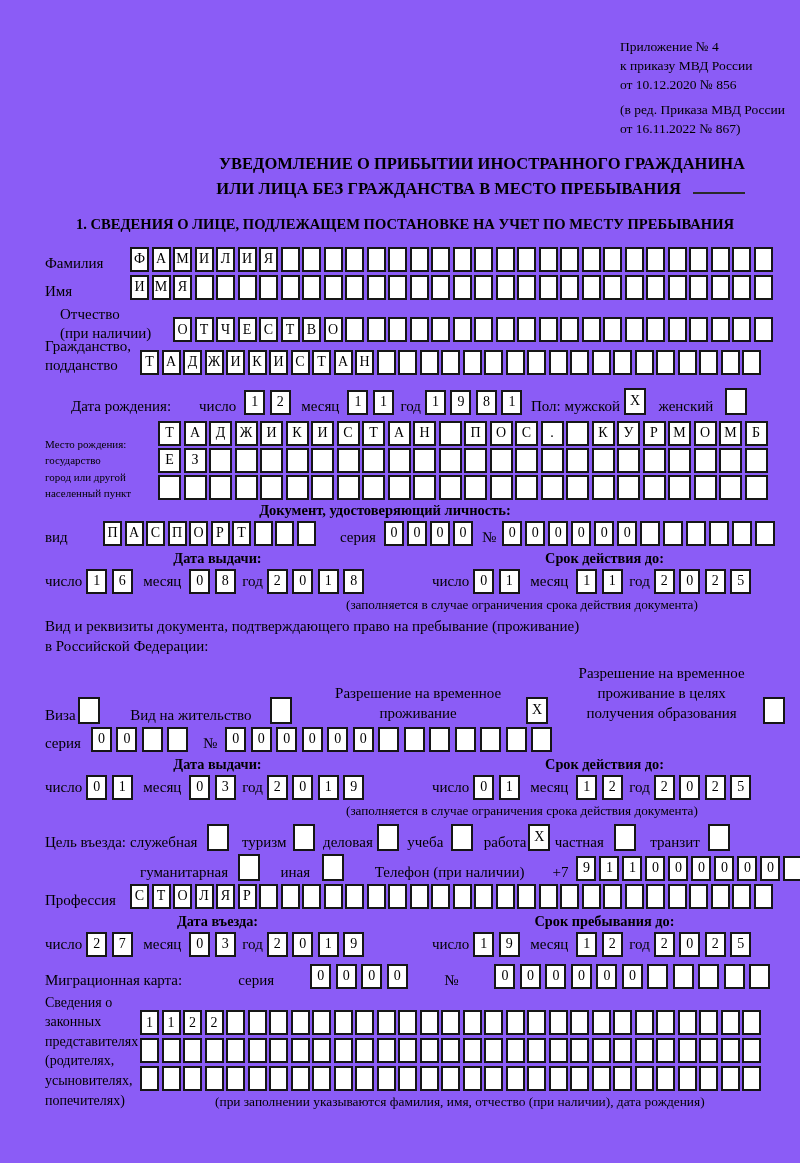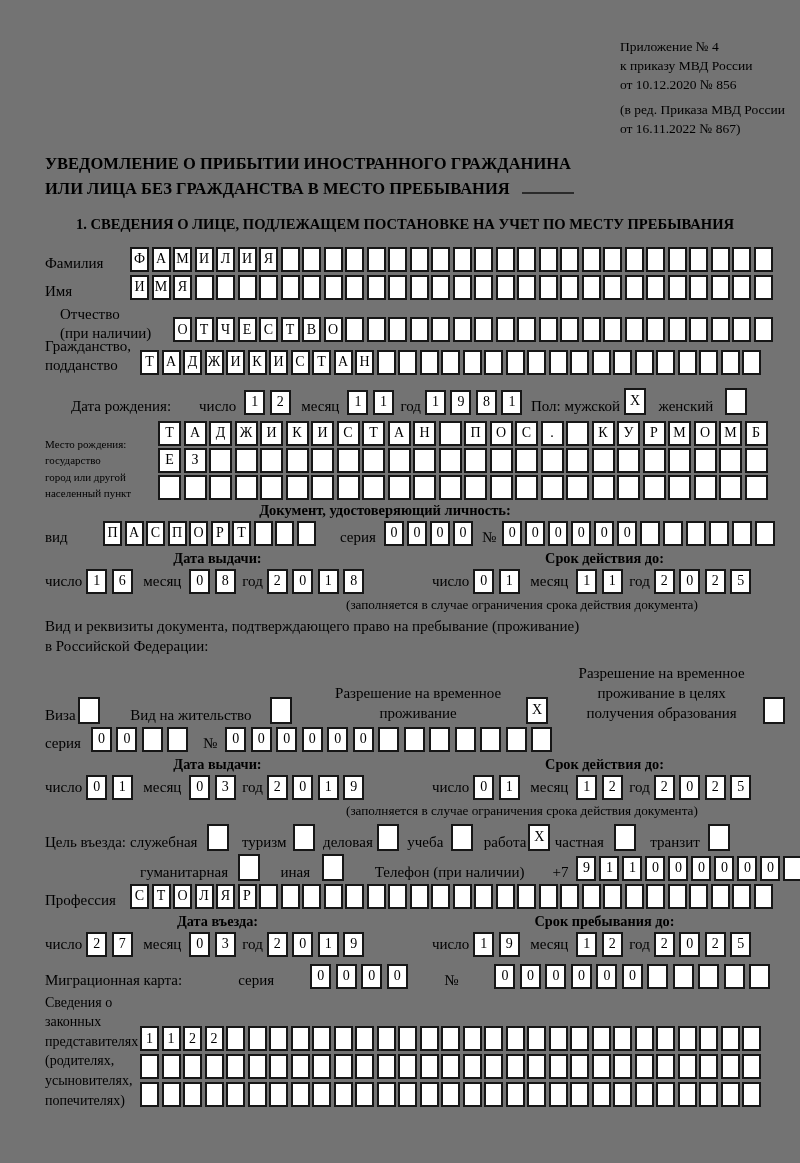--- a/index.html
+++ b/index.html
@@ -1,25 +1,25 @@
 <!DOCTYPE html>
 <html><head>
 <meta charset="utf-8">
 <style>
   html,body{margin:0;padding:0;background:#888;}
   .page{
-    width:800px;height:1163px;box-sizing:border-box;background:#737373;color:#000;
+    width:800px;height:1163px;box-sizing:border-box;background:#8b5cf6;color:#000;
     font-family:"Liberation Serif","DejaVu Serif",serif;font-size:15px;
     padding:38px 28px 16px 45px;overflow:hidden;margin:0 auto;position:relative;
   }
   
   .appendix{margin-left:575px;width:200px;font-size:13.5px;line-height:1.4;}
   .appendix .gap{margin-top:6px;}
   .forma{margin-top:10px;width:727px;text-align:right;font-weight:bold;font-size:15px;letter-spacing:.5px;}
-  .title{margin-top:14px;text-align:left;font-weight:bold;font-size:16.5px;line-height:1.5;width:700px;margin-left:0;}
+  .title{margin-top:14px;text-align:right;font-weight:bold;font-size:16.5px;line-height:1.5;width:700px;margin-left:0;}
   .blank-underline{display:inline-block;width:52px;height:13px;border-bottom:2.5px solid #2a2a2a;margin-left:12px;}
   .sec-head{margin-top:14px;text-align:center;font-weight:bold;font-size:14.6px;width:720px;}
   
   .row{display:flex;align-items:flex-end;}
   .cells{display:flex;flex:0 0 auto;}
   .cell{flex:0 0 auto;width:19px;height:25px;box-sizing:border-box;border:2px solid #161616;
         margin-right:2.5px;display:flex;align-items:center;justify-content:center;
         font-size:14px;background:#fff;}
   .cells.wide .cell{width:23px;margin-right:2.5px;}   
   .cells.d .cell{width:21px;margin-right:4.5px;}      
@@ -799,16 +799,17 @@
           <span class="cell"></span>
           <span class="cell"></span>
           <span class="cell"></span>
           <span class="cell"></span>
           <span class="cell"></span>
           <span class="cell"></span>
           <span class="cell"></span>
           <span class="cell"></span>
           <span class="cell"></span>
         </div>
+      <div class="reps-note">(при заполнении указываются фамилия, имя, отчество (при наличии), дата рождения)</div>
     </div>
   </div>
 
 </div>
 
 </body></html>

